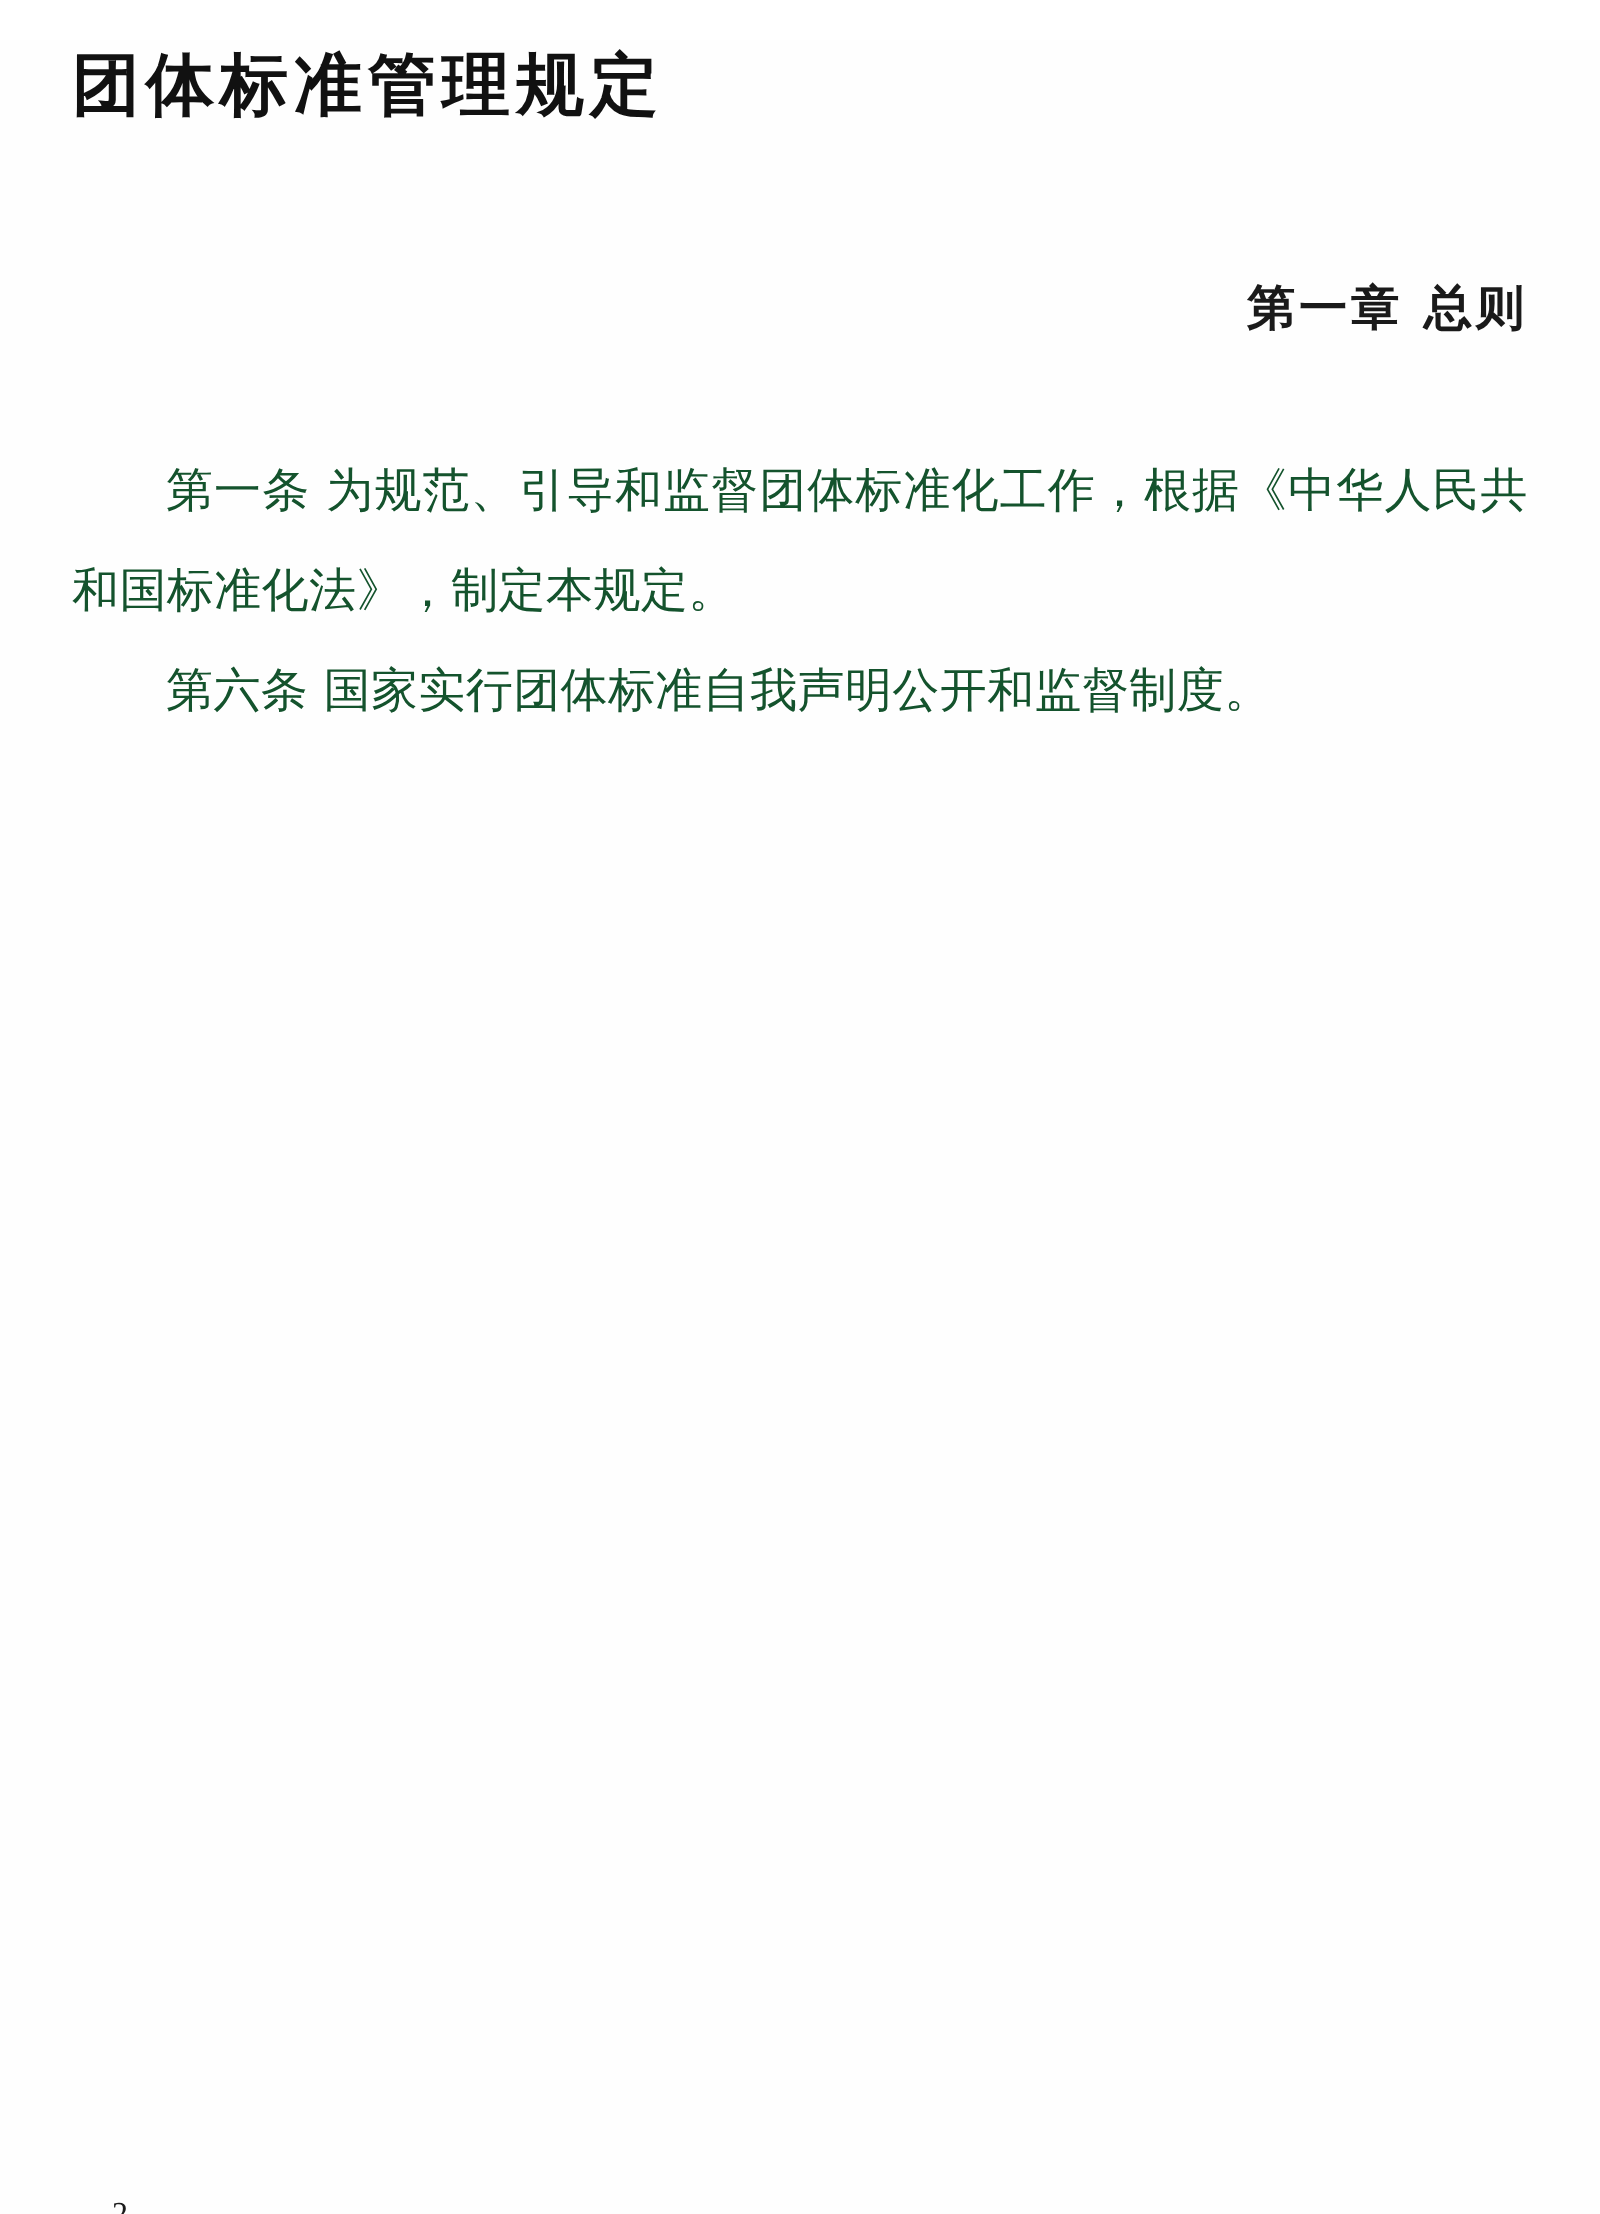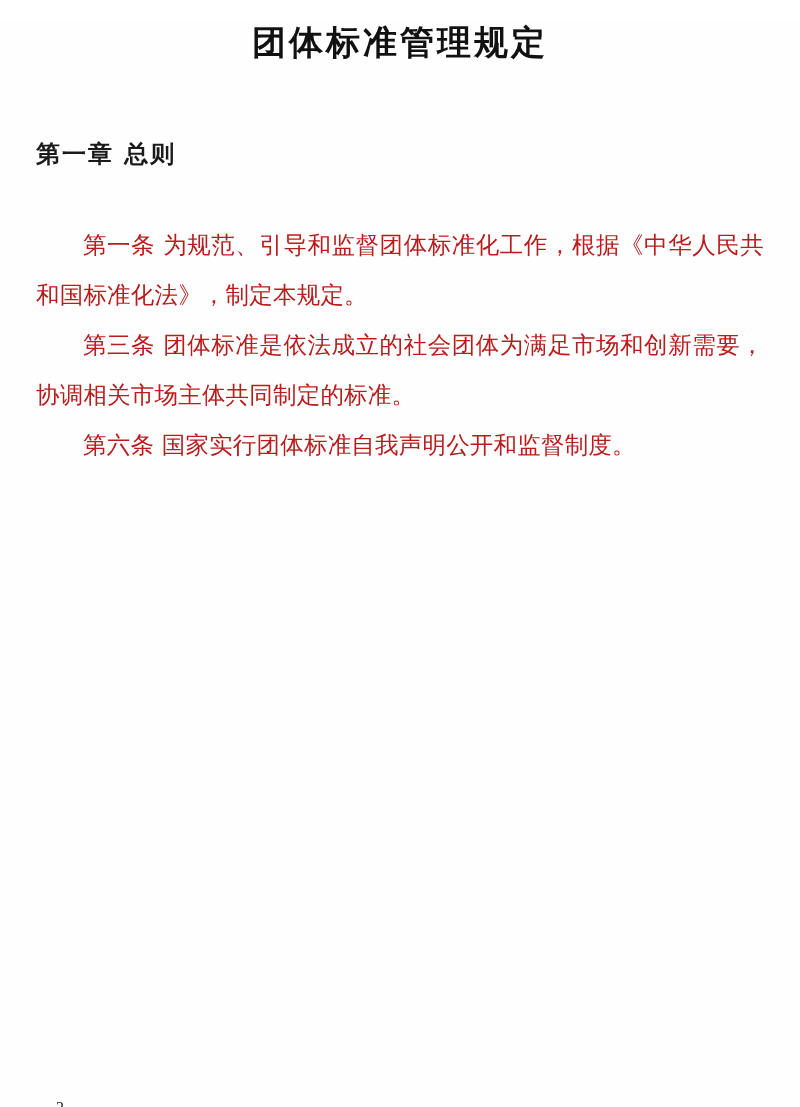--- a/index.html
+++ b/index.html
@@ -17,50 +17,49 @@
   }
   .page {
     width: 800px;
     height: 1107px;
     position: relative;
     box-sizing: border-box;
     padding: 0 36px;
     background: #fefefe;
   }
   .doc-title {
-    text-align: center;
     font-size: 34px;
     font-weight: bold;
     letter-spacing: 3px;
     margin-top: 20px;
     margin-bottom: 0;
     color: #111;
     font-family: "DejaVu Sans", "Liberation Sans", sans-serif;
   }
   .chapter-heading {
-    text-align: left;
+    text-align: right;
     font-size: 24px;
     font-weight: bold;
     letter-spacing: 2px;
     margin-top: 72px;
     margin-bottom: 0;
     color: #1a1a1a;
     font-family: "DejaVu Sans", "Liberation Sans", sans-serif;
   }
   .body-block {
     margin-top: 50px;
   }
   p.article {
     font-size: 23.5px;
     line-height: 50px;
     text-align: justify;
     text-justify: inter-ideograph;
     text-indent: 47px;
     margin: 0;
-    color: #b91c1c;
+    color: #14532d;
     letter-spacing: 0.2px;
     font-family: "DejaVu Sans", "Liberation Sans", sans-serif;
     font-weight: 400;
   }
   .footer-wrap {
     position: absolute;
     left: 36px;
     bottom: 10px;
   }
 </style>
@@ -68,21 +67,20 @@
 <body>
 
 <div class="page">
 
   <h1 class="doc-title">团体标准管理规定</h1>
 
   <h2 class="chapter-heading">第一章  总则</h2>
 
   <div class="body-block">
     <p class="article">第一条 为规范、引导和监督团体标准化工作，根据《中华人民共和国标准化法》，制定本规定。</p>
-    <p class="article">第三条 团体标准是依法成立的社会团体为满足市场和创新需要，协调相关市场主体共同制定的标准。</p>
     <p class="article">第六条 国家实行团体标准自我声明公开和监督制度。</p>
   </div>
 
   <div class="footer-wrap">
     <span class="num-inner">— 2 —</span>
   </div>
 
 </div>
 
 </body></html>

